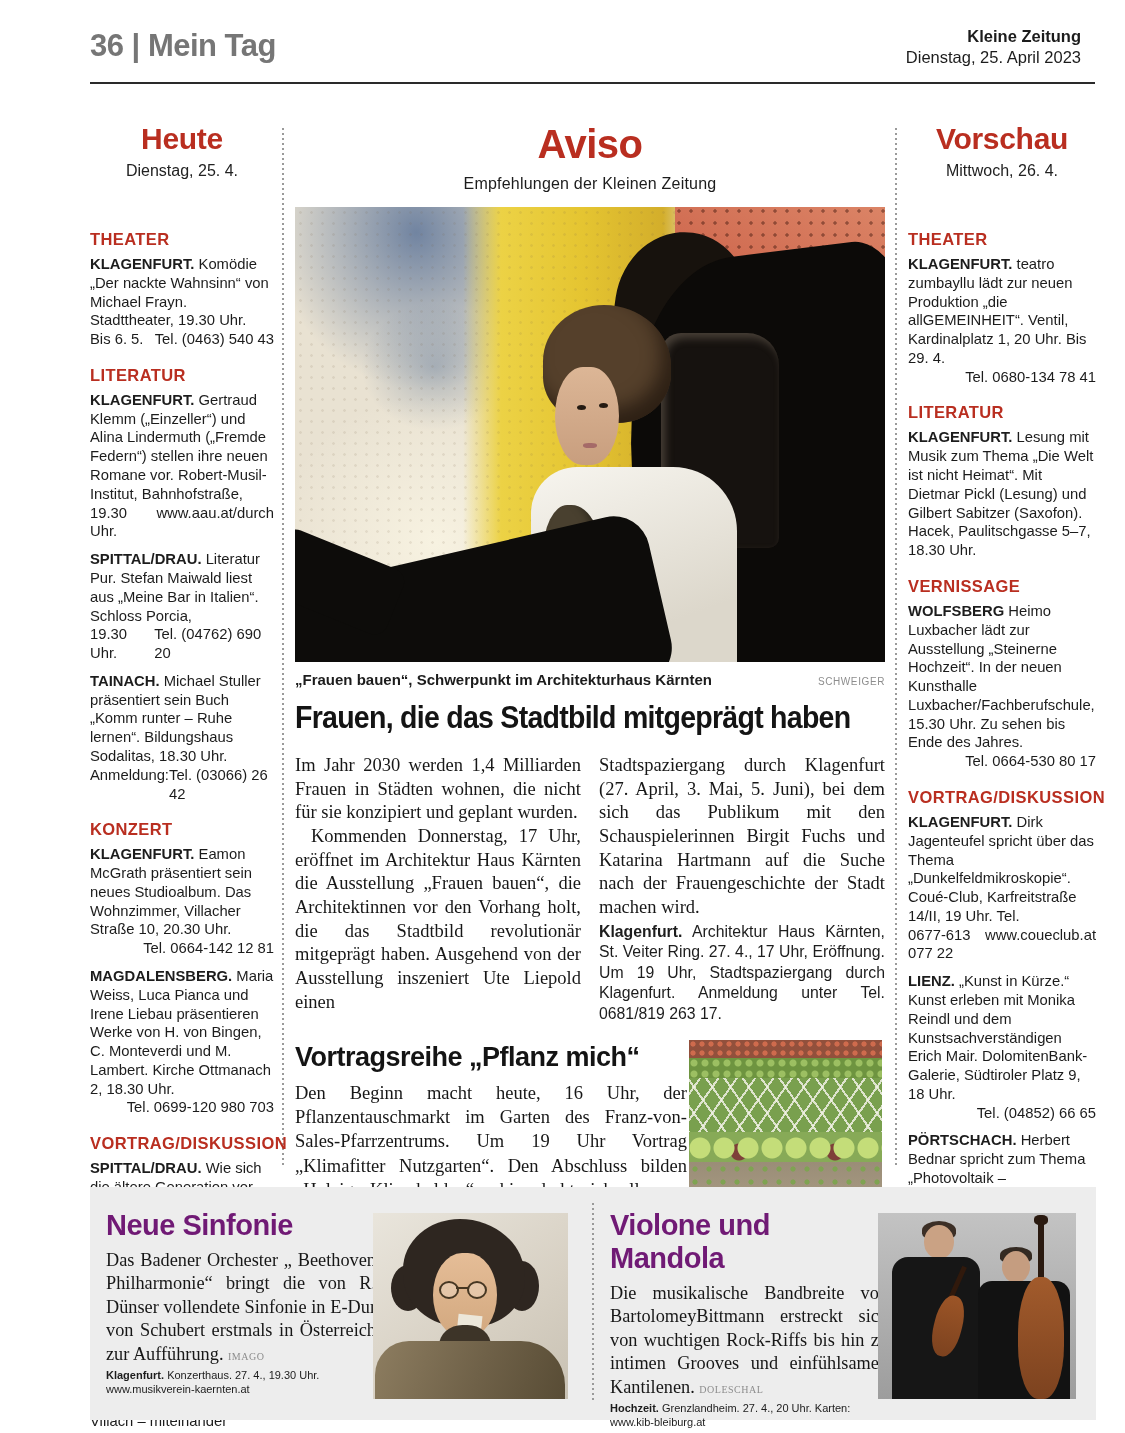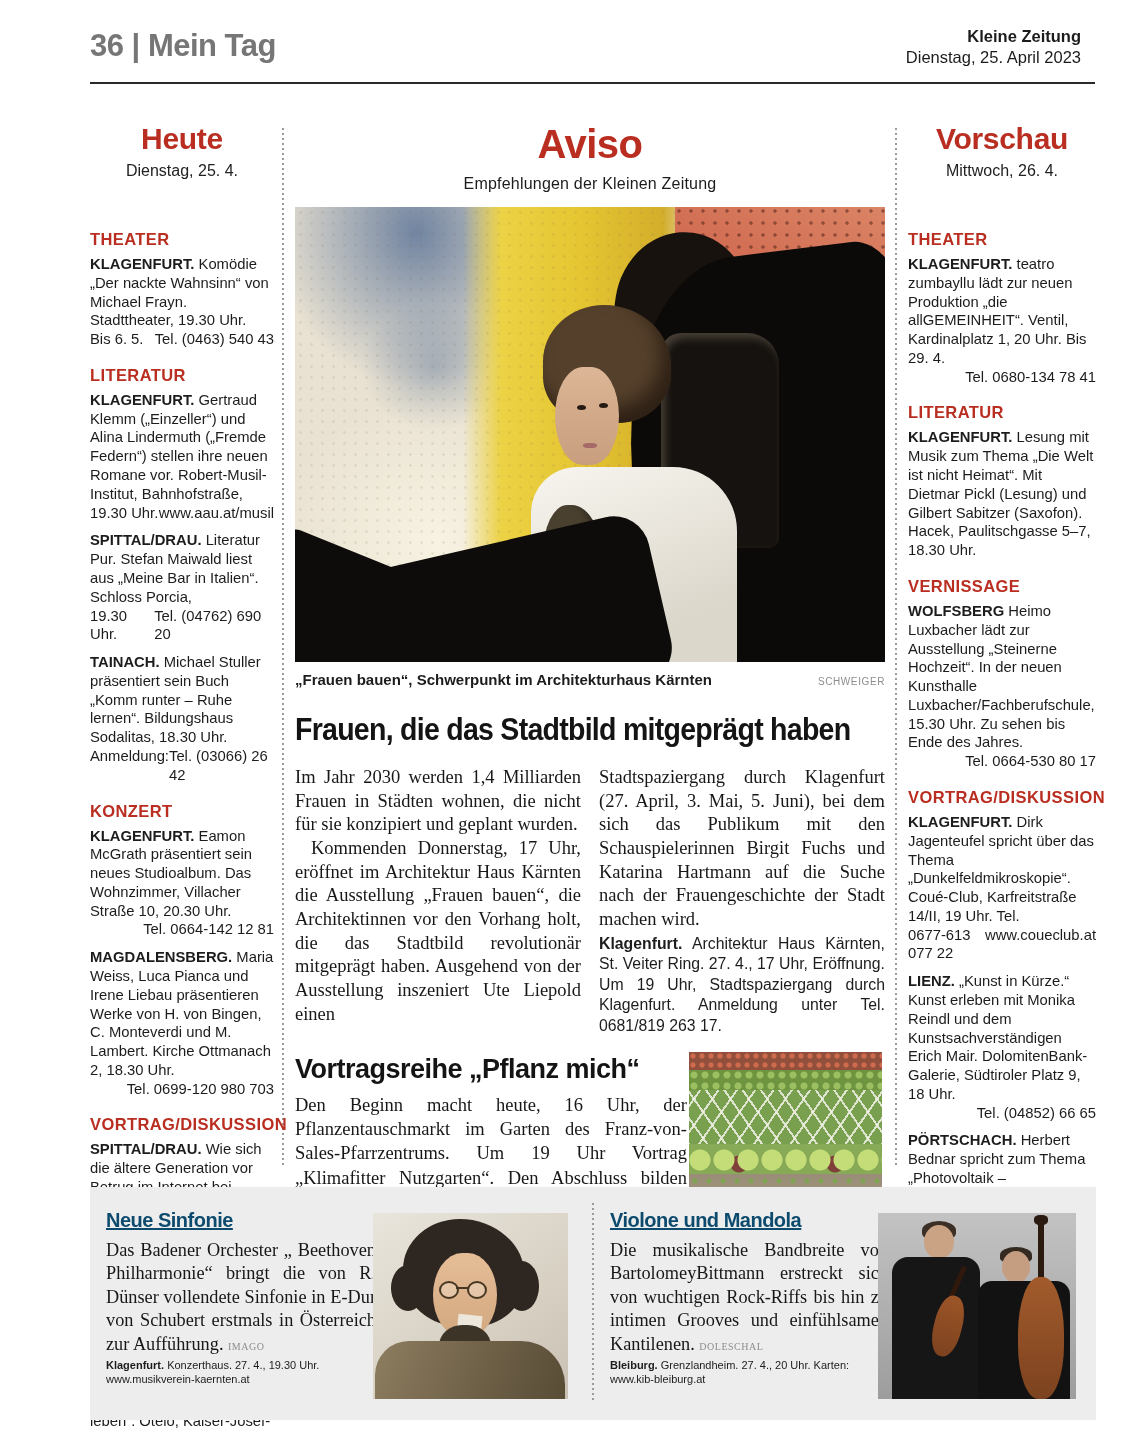--- a/index.html
+++ b/index.html
@@ -80,21 +80,21 @@
      border-radius:42% 58% 50% 50%;box-shadow:inset -6px -8px 10px rgba(0,0,0,.5);}
   .mp-fg{position:absolute;left:-30px;bottom:-60px;width:400px;height:170px;background:#0d0c0a;
      transform:rotate(-13deg);border-radius:36px;}
   .mp-arm{position:absolute;left:-25px;bottom:45px;width:130px;height:70px;background:#0d0c0a;
      transform:rotate(22deg);border-radius:14px;}
 
   .caption-row{display:flex;justify-content:space-between;align-items:baseline;margin-top:9px;}
   .caption{font-size:15px;font-weight:bold;}
   .credit{font-size:10px;color:var(--credit);letter-spacing:0.6px;}
 
-  .headline-wrap{margin-top:24px;height:42px;overflow:visible;}
+  .headline-wrap{margin-top:12px;height:42px;overflow:visible;}
   .headline{display:inline-block;font-size:31px;font-weight:bold;letter-spacing:-0.8px;white-space:nowrap;
      transform:scaleX(0.92);transform-origin:left center;color:#141414;}
 
   .article{display:flex;gap:18px;margin-top:12px;}
   .art-col{width:286px;font-family:var(--serif);font-size:18.5px;line-height:1.28;text-align:justify;color:#171717;}
   .art-col p{margin:0;}
   .art-col p.indent{text-indent:16px;}
   .info{font-family:var(--sans);font-size:15.8px;line-height:1.3;text-align:justify;margin-top:2px;color:#1d1d1d;}
   .info b{font-weight:bold;}
 
@@ -120,21 +120,21 @@
      background-size:24px 32px,96px 32px;}
   .gd-soil{position:absolute;left:0;top:122px;width:100%;height:53px;
      background:radial-gradient(circle at 6px 7px,#7fa352 2.2px,transparent 3px),linear-gradient(#9a8d77,#ab9e86);
      background-size:14px 13px,100% 100%;}
 
   
   .bottom-box{position:absolute;left:90px;top:1187px;width:1006px;height:233px;background:var(--box);}
   .bb-text{position:absolute;top:22px;}
   .bb-text.l{left:16px;width:270px;}
   .bb-text.r{left:520px;width:278px;}
-  .bb-head{font-size:20px;font-weight:bold;letter-spacing:-0.5px;color:#0c4a6e;text-decoration:underline;}
+  .bb-head{font-size:29px;font-weight:bold;letter-spacing:-0.5px;color:#701a75;}
   .bb-body{font-family:var(--serif);font-size:18.3px;line-height:1.28;text-align:justify;margin-top:7px;color:#171717;}
   .bb-body .credit{font-size:10px;letter-spacing:0.5px;}
   .bb-info{font-size:11px;line-height:1.3;margin-top:2px;}
   .bdot{position:absolute;left:502px;top:16px;height:200px;}
 
   .schubert{position:absolute;left:283px;top:26px;width:195px;height:186px;overflow:hidden;
      background:linear-gradient(145deg,#e9e5dc,#d7d0c3 60%,#c8c1b3);}
   .sch-hair{position:absolute;left:30px;top:6px;width:122px;height:108px;background:#2e2620;border-radius:48% 55% 45% 50%;}
   .sch-curl1{position:absolute;left:18px;top:52px;width:34px;height:46px;background:#2e2620;border-radius:50%;}
   .sch-curl2{position:absolute;left:132px;top:48px;width:34px;height:50px;background:#2e2620;border-radius:50%;}
@@ -189,21 +189,21 @@
         <div class="sec-header">THEATER</div>
         <p class="item"><b class="lead">KLAGENFURT.</b> Komödie „Der nackte Wahnsinn“ von Michael Frayn. Stadttheater, 19.30 Uhr.</p>
         <div class="telrow">
           <span>Bis 6. 5.</span>
           <span>Tel. (0463) 540 43</span>
         </div>
         <div class="sec-header">LITERATUR</div>
         <p class="item"><b class="lead">KLAGENFURT.</b> Gertraud Klemm („Einzeller“) und Alina Lindermuth („Fremde Federn“) stellen ihre neuen Romane vor. Robert-Musil-Institut, Bahnhofstraße,</p>
         <div class="telrow">
           <span>19.30 Uhr.</span>
-          <span>www.aau.at/musil</span>
+          <span>www.aau.at/durch</span>
         </div>
         <p class="item"><b class="lead">SPITTAL/DRAU.</b> Literatur Pur. Stefan Maiwald liest aus „Meine Bar in Italien“. Schloss Porcia,</p>
         <div class="telrow">
           <span>19.30 Uhr.</span>
           <span>Tel. (04762) 690 20</span>
         </div>
         <p class="item"><b class="lead">TAINACH.</b> Michael Stuller präsentiert sein Buch „Komm runter – Ruhe lernen“. Bildungshaus Sodalitas, 18.30 Uhr.</p>
         <div class="telrow">
           <span>Anmeldung:</span>
           <span>Tel. (03066) 26 42</span>
@@ -364,21 +364,21 @@
 
     <div class="vdot bdot"></div>
 
     <div class="bb-text r">
       <div class="bb-head">Violone und Mandola</div>
       <div class="bb-body">
         <span>Die musikalische Bandbreite von BartolomeyBittmann erstreckt sich von wuchtigen Rock-Riffs bis hin zu intimen Grooves und einfühlsamen Kantilenen.</span>
         <span class="credit">DOLESCHAL</span>
       </div>
       <div class="bb-info">
-        <b>Bleiburg.</b>
+        <b>Hochzeit.</b>
         <span>Grenzlandheim. 27. 4., 20 Uhr. Karten: www.kib-bleiburg.at</span>
       </div>
     </div>
 
     <div class="musicians">
       <div class="mu-cello-neck"></div>
       <div class="mu-scroll"></div>
       <div class="mu-hair1"></div>
       <div class="mu-head1"></div>
       <div class="mu-body1"></div>

